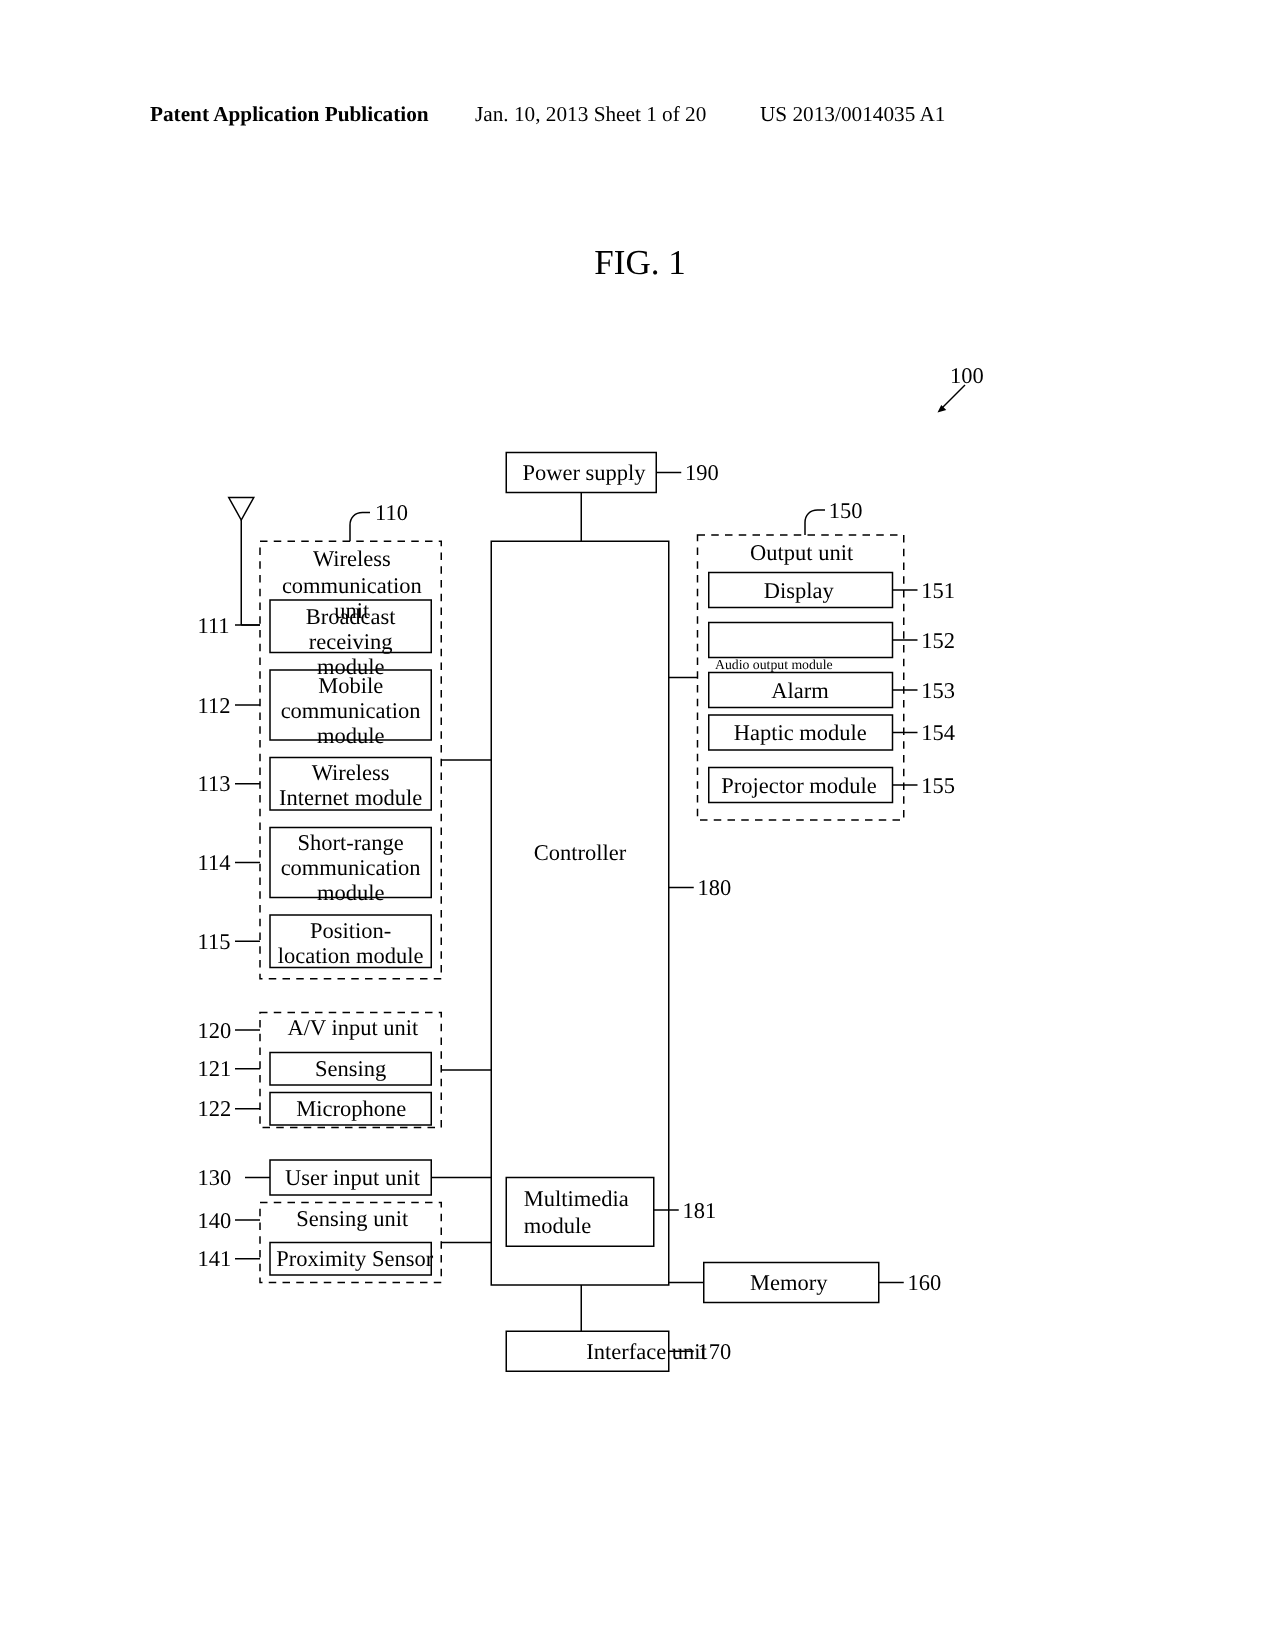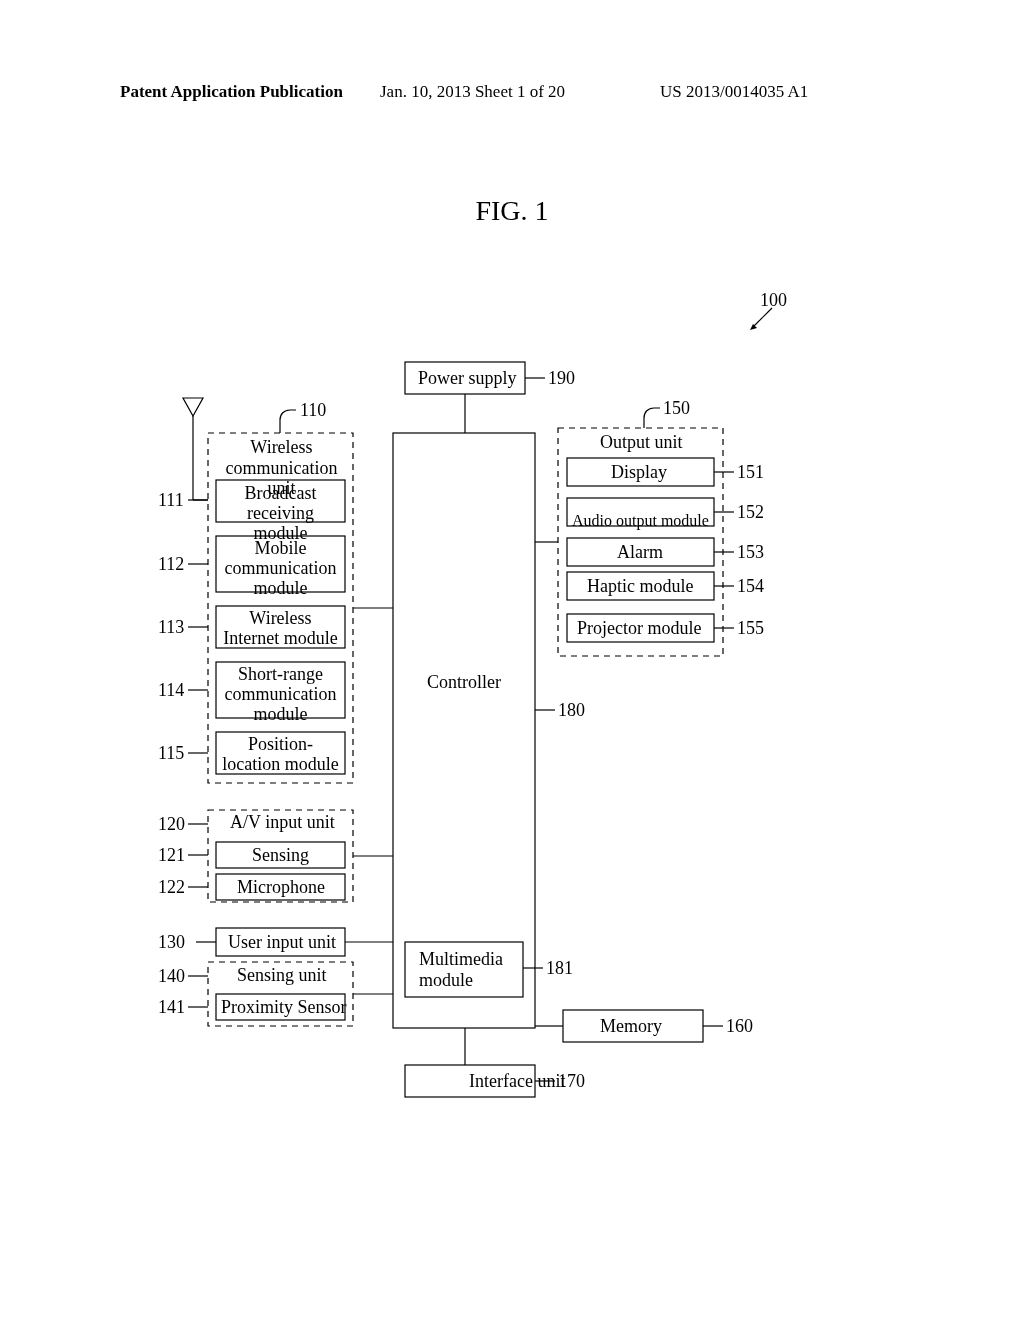--- a/index.html
+++ b/index.html
@@ -17,21 +17,21 @@
   }
   .hdr {
     position: absolute;
     top: 82px;
     left: 0;
     width: 1024px;
     font-size: 17px;
   }
   .hdr .left   { position:absolute; left:120px; font-weight:bold; }
   .hdr .center { position:absolute; left:380px; }
-  .hdr .right  { position:absolute; left:660px;text-align:center; }
+  .hdr .right  { position:absolute; left:608px;text-align:center; }
 
   .figtitle {
     position:absolute;
     top: 195px;
     left: 0;
     width: 1024px;
     text-align: center;
     font-size: 28px;
   }
 
@@ -174,21 +174,21 @@
   <span class="lbl" style="left:726px; top:1016px;">160</span>
 
   <span class="lbl" style="left:424px; top:1071px;margin-left:45px;">Interface unit</span>
   <span class="lbl" style="left:558px; top:1071px;">170</span>
 
   <span class="lbl" style="left:600px; top:432px;">Output unit</span>
   <span class="lbl" style="left:663px; top:398px;">150</span>
 
   <span class="lbl" style="left:611px; top:462px;">Display</span>
   <span class="lbl" style="left:737px; top:462px;">151</span>
-  <span class="lbl" style="left:572px; top:512px; font-size:16px;">Audio output module</span>
+  <span class="lbl" style="left:572px; top:526px; font-size:11px;">Audio output module</span>
   <span class="lbl" style="left:737px; top:502px;">152</span>
   <span class="lbl" style="left:617px; top:542px;">Alarm</span>
   <span class="lbl" style="left:737px; top:542px;">153</span>
   <span class="lbl" style="left:587px; top:576px;">Haptic module</span>
   <span class="lbl" style="left:737px; top:576px;">154</span>
   <span class="lbl" style="left:577px; top:618px;">Projector module</span>
   <span class="lbl" style="left:737px; top:618px;">155</span>
 
   <span class="lbl" style="left:300px; top:400px;">110</span>
   <span class="lbl" style="left:220px; top:484px; width:121px; white-space:normal; text-align:center; line-height:1.1;">Broadcast

